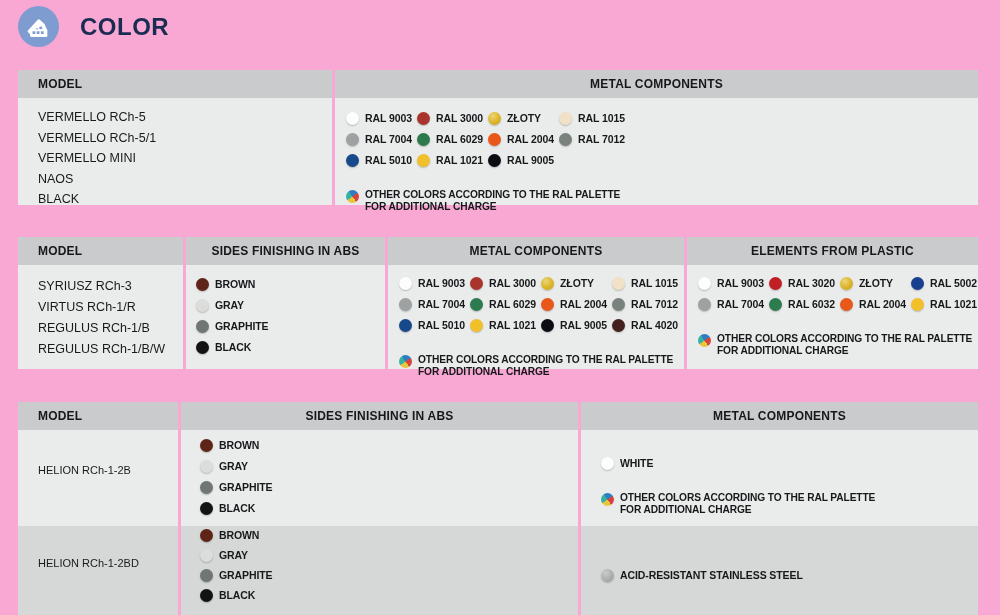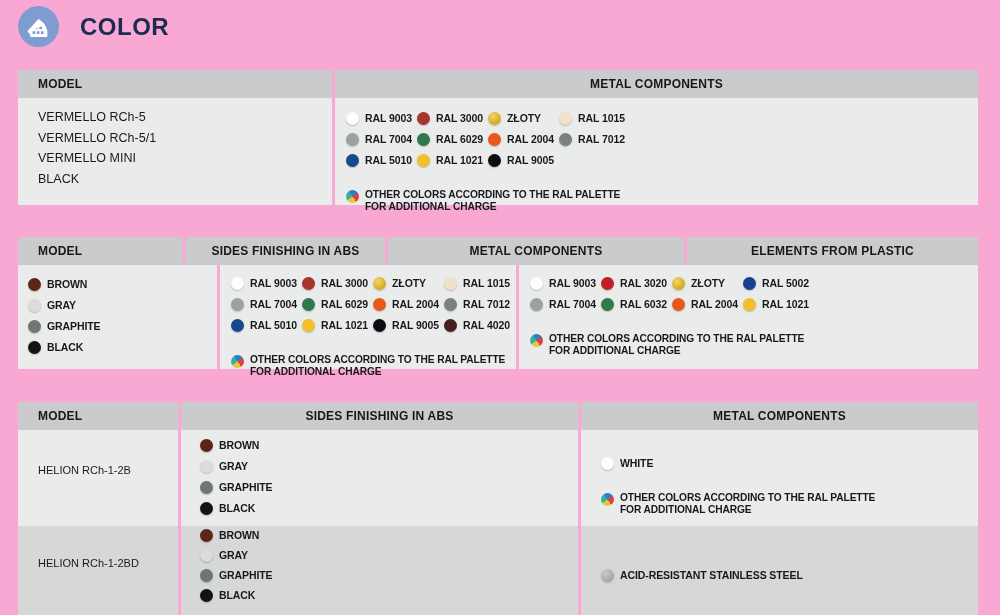--- a/index.html
+++ b/index.html
@@ -111,20 +111,21 @@
     <div class="hrow">
       <div class="th left c-model">MODEL</div>
       <div class="th c-metal">METAL COMPONENTS</div>
     </div>
     <div class="brow">
       <div class="td c-model">
         <div class="model-list">
             <div class="model-name">VERMELLO RCh-5</div>
             <div class="model-name">VERMELLO RCh-5/1</div>
             <div class="model-name">VERMELLO MINI</div>
+            <div class="model-name">NAOS</div>
             <div class="model-name">BLACK</div>
           </div>
       </div>
       <div class="td c-metal">
         <div class="sw-grid">
             <div class="sw-entry">
               <span class="sw-dot" style="background: rgb(253, 253, 253);"></span>
               <span class="sw-label">RAL 9003</span>
             </div>
             <div class="sw-entry">
@@ -180,20 +181,28 @@
   </div>
 
   <div class="tbl t2">
     <div class="hrow">
       <div class="th left c-model">MODEL</div>
       <div class="th c-abs">SIDES FINISHING IN ABS</div>
       <div class="th c-metal">METAL COMPONENTS</div>
       <div class="th c-plastic">ELEMENTS FROM PLASTIC</div>
     </div>
     <div class="brow">
+      <div class="td c-model">
+        <div class="model-list">
+            <div class="model-name">SYRIUSZ RCh-3</div>
+            <div class="model-name">VIRTUS RCh-1/R</div>
+            <div class="model-name">REGULUS RCh-1/B</div>
+            <div class="model-name">REGULUS RCh-1/B/W</div>
+          </div>
+      </div>
       <div class="td c-abs">
         <div class="sw-list">
             <div class="sw-entry">
               <span class="sw-dot" style="background: rgb(95, 36, 24);"></span>
               <span class="sw-label">BROWN</span>
             </div>
             <div class="sw-entry">
               <span class="sw-dot" style="background: rgb(220, 220, 218);"></span>
               <span class="sw-label">GRAY</span>
             </div>

